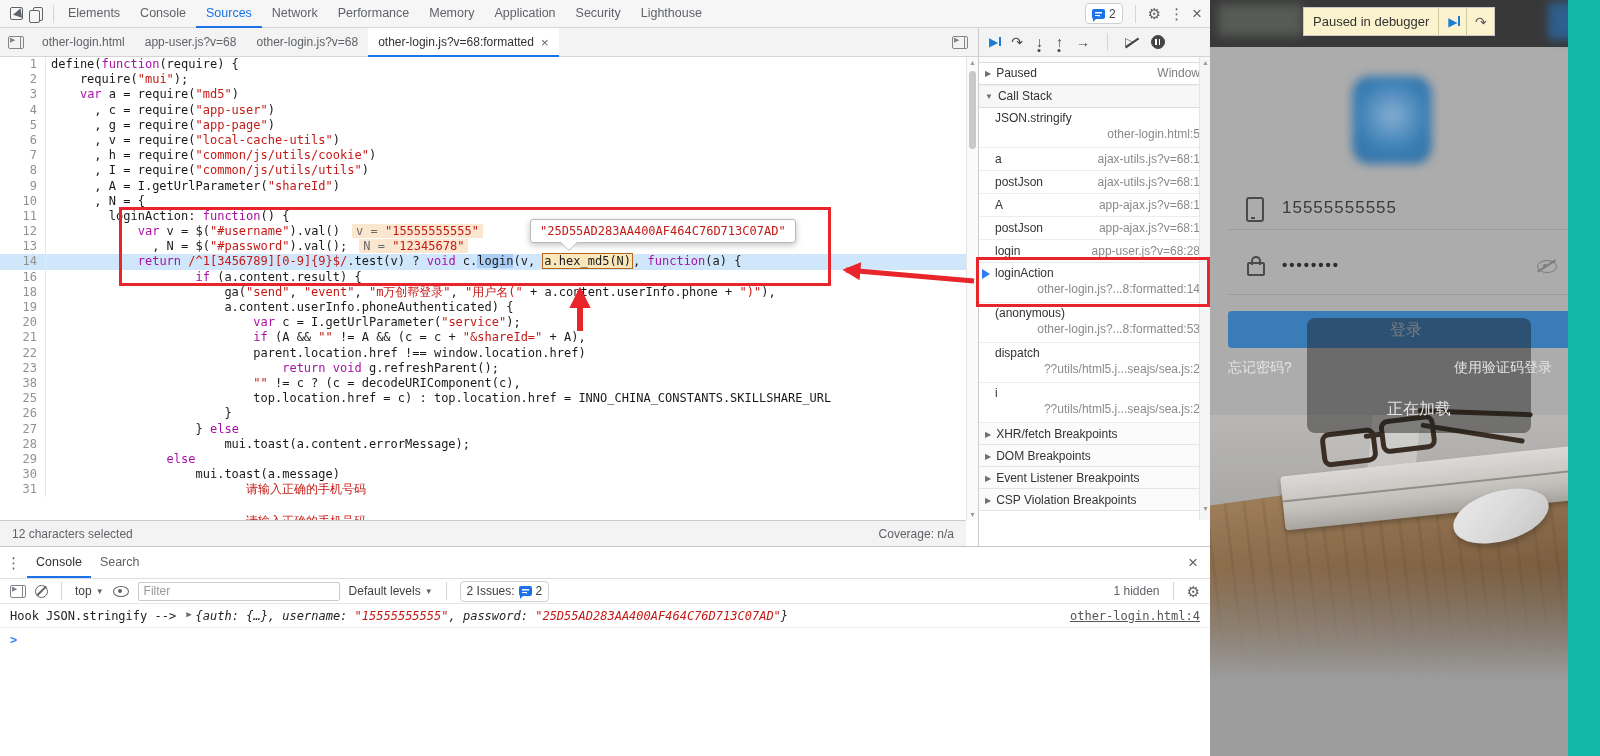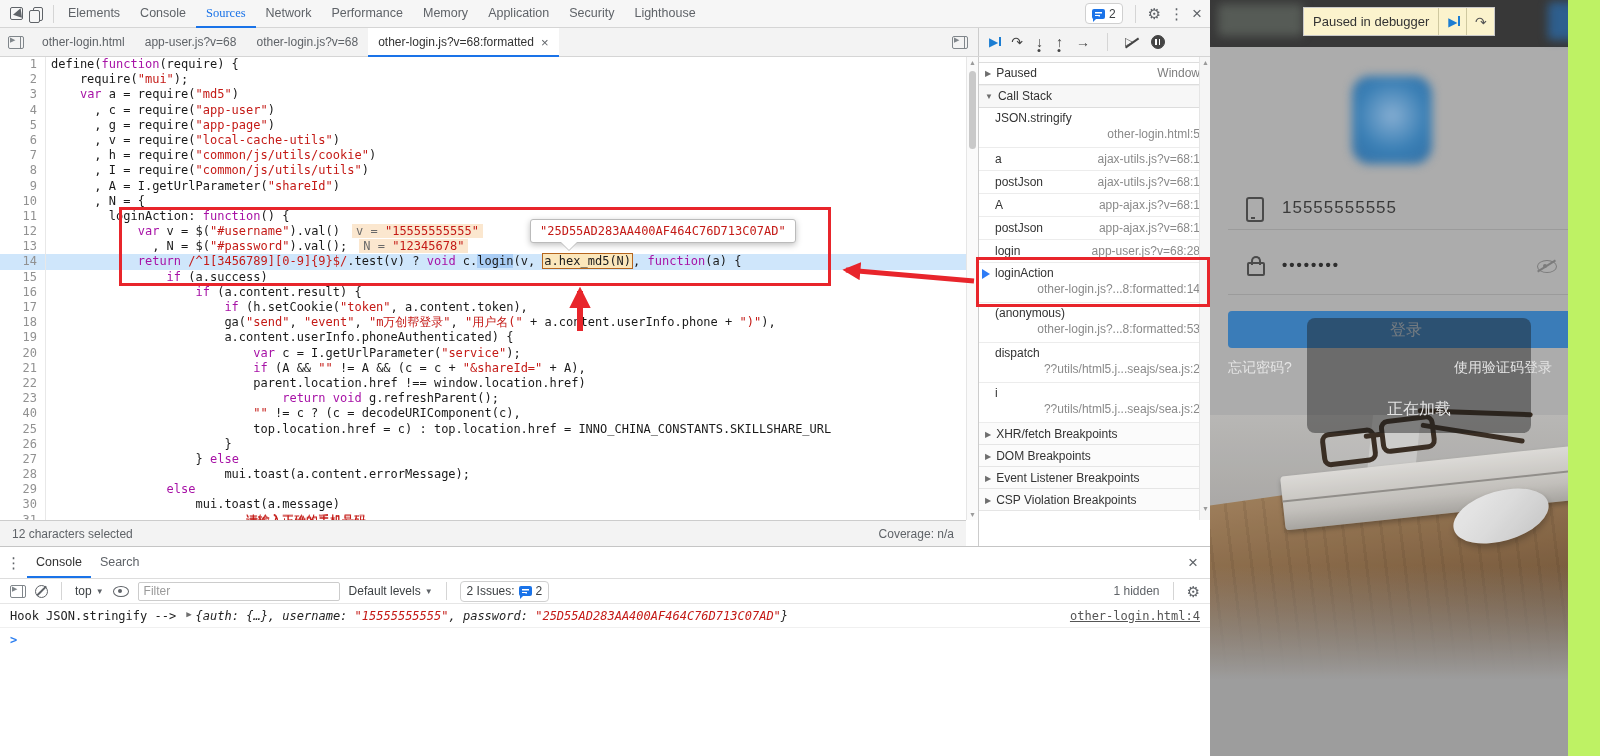--- a/index.html
+++ b/index.html
@@ -1,27 +1,27 @@
 <!DOCTYPE html>
 <html><head>
 <meta charset="utf-8">
 <style>
   html,body{margin:0;padding:0;background:#e9e9e9;font-family:"Liberation Sans",sans-serif;}
-  #root{position:relative;width:1600px;height:756px;overflow:hidden;background:#bef264;}
+  #root{position:relative;width:1600px;height:756px;overflow:hidden;background:#14b8a6;}
   
   #devtools{position:absolute;left:0;top:0;width:1210px;height:756px;background:#fff;}
   .mainbar{position:absolute;left:0;top:0;width:1210px;height:28px;background:#f6f6f6;border-bottom:1px solid #d5d5d5;display:flex;align-items:center;box-sizing:border-box;}
   .tbicon{width:16px;height:16px;margin:0 6px;color:#5f6368;position:relative;flex:0 0 auto;}
   .inspect-ic{border:1.6px solid #5f6368;border-radius:2px;width:11px;height:11px;margin-left:10px;}
   .inspect-ic:after{content:"";position:absolute;right:-4px;bottom:-4px;border:5px solid transparent;border-top:8px solid #5f6368;transform:rotate(-40deg);}
   .device-ic{border:1.6px solid #5f6368;border-radius:2px;width:8px;height:12px;margin-left:4px;}
   .device-ic:after{content:"";position:absolute;left:-5px;top:2px;width:9px;height:11px;border:1.6px solid #5f6368;background:#f6f6f6;border-radius:2px;}
   .vsep{width:1px;height:18px;background:#d5d5d5;margin:0 4px;flex:0 0 auto;}
   .mtab{padding:0 10px;font-size:12.5px;color:#5f6368;height:28px;line-height:27px;cursor:default;flex:0 0 auto;}
-  .mtab.on{color:#1a73e8;box-shadow:inset 0 -2px 0 #1a73e8;font-family:Liberation Serif, serif;}
+  .mtab.on{color:#1a73e8;box-shadow:inset 0 -2px 0 #1a73e8;}
   .mainbar-right{margin-left:auto;display:flex;align-items:center;gap:8px;padding-right:8px;}
   .issues-pill{display:flex;align-items:center;gap:4px;border:1px solid #d0d0d0;border-radius:4px;height:19px;padding:0 6px;font-size:12px;color:#3c4043;background:#fff;}
   .bubble{position:relative;width:13px;height:10px;background:#1a73e8;border-radius:2px;background-image:linear-gradient(#fff,#fff),linear-gradient(#fff,#fff);background-size:7px 1.5px,5px 1.5px;background-position:3px 3px,3px 6px;background-repeat:no-repeat;}
   .bubble:after{content:"";position:absolute;left:1px;bottom:-3px;border:3px solid transparent;border-top-color:#1a73e8;border-left-color:#1a73e8;}
   .glyph{color:#5f6368;font-size:15px;line-height:1;}
   
   .filebar{position:absolute;left:0;top:28px;width:1210px;height:29px;background:#f3f3f3;border-bottom:1px solid #d5d5d5;display:flex;box-sizing:border-box;}
   .filebar-left{width:978px;display:flex;align-items:center;}
   .panelbox{width:14px;height:11px;border:1.4px solid #80868b;border-radius:2px;margin:0 8px;position:relative;flex:0 0 auto;}
   .panelbox:before{content:"▶";position:absolute;left:1px;top:-1px;font-size:7px;color:#80868b;}
@@ -264,32 +264,24 @@
           </div>
           <div class="code-line">
             <span class="ln">13</span>
             <span class="lt"><span class="tok-d">              , N = $(</span><span class="tok-s">"#password"</span><span class="tok-d">).val();</span><span class="badge"><span class="blhs">N = </span><span class="bval">"12345678"</span></span></span>
           </div>
           <div class="code-line exec">
             <span class="ln">14</span>
             <span class="lt"><span class="tok-d">            </span><span class="tok-k">return</span><span class="tok-d"> </span><span class="tok-s">/^1[3456789][0-9]{9}$/</span><span class="tok-d">.test(v) ? </span><span class="tok-k">void</span><span class="tok-d"> c.</span><span class="tok-sel">login</span><span class="tok-d">(v, </span><span class="tok-box">a.hex_md5(N)</span><span class="tok-d">, </span><span class="tok-k">function</span><span class="tok-d">(a) {</span></span>
           </div>
           <div class="code-line">
-            <span class="ln">15</span>
-            <span class="lt"><span class="tok-d">                </span><span class="tok-k">if</span><span class="tok-d"> (a.success)</span></span>
-          </div>
-          <div class="code-line">
             <span class="ln">16</span>
             <span class="lt"><span class="tok-d">                    </span><span class="tok-k">if</span><span class="tok-d"> (a.content.result) {</span></span>
           </div>
           <div class="code-line">
-            <span class="ln">17</span>
-            <span class="lt"><span class="tok-d">                        </span><span class="tok-k">if</span><span class="tok-d"> (h.setCookie(</span><span class="tok-s">"token"</span><span class="tok-d">, a.content.token),</span></span>
-          </div>
-          <div class="code-line">
             <span class="ln">18</span>
             <span class="lt"><span class="tok-d">                        ga(</span><span class="tok-s">"send"</span><span class="tok-d">, </span><span class="tok-s">"event"</span><span class="tok-d">, </span><span class="tok-s">"m万创帮登录"</span><span class="tok-d">, </span><span class="tok-s">"用户名("</span><span class="tok-d"> + a.content.userInfo.phone + </span><span class="tok-s">")"</span><span class="tok-d">),</span></span>
           </div>
           <div class="code-line">
             <span class="ln">19</span>
             <span class="lt"><span class="tok-d">                        a.content.userInfo.phoneAuthenticated) {</span></span>
           </div>
           <div class="code-line">
             <span class="ln">20</span>
             <span class="lt"><span class="tok-d">                            </span><span class="tok-k">var</span><span class="tok-d"> c = I.getUrlParameter(</span><span class="tok-s">"service"</span><span class="tok-d">);</span></span>
@@ -300,21 +292,21 @@
           </div>
           <div class="code-line">
             <span class="ln">22</span>
             <span class="lt"><span class="tok-d">                            parent.location.href !== window.location.href)</span></span>
           </div>
           <div class="code-line">
             <span class="ln">23</span>
             <span class="lt"><span class="tok-d">                                </span><span class="tok-k">return</span><span class="tok-d"> </span><span class="tok-k">void</span><span class="tok-d"> g.refreshParent();</span></span>
           </div>
           <div class="code-line">
-            <span class="ln">40</span>
+            <span class="ln">38</span>
             <span class="lt"><span class="tok-d">                            </span><span class="tok-s">""</span><span class="tok-d"> != c ? (c = decodeURIComponent(c),</span></span>
           </div>
           <div class="code-line">
             <span class="ln">25</span>
             <span class="lt"><span class="tok-d">                            top.location.href = c) : top.location.href = INNO_CHINA_CONSTANTS.SKILLSHARE_URL</span></span>
           </div>
           <div class="code-line">
             <span class="ln">26</span>
             <span class="lt"><span class="tok-d">                        }</span></span>
           </div>

